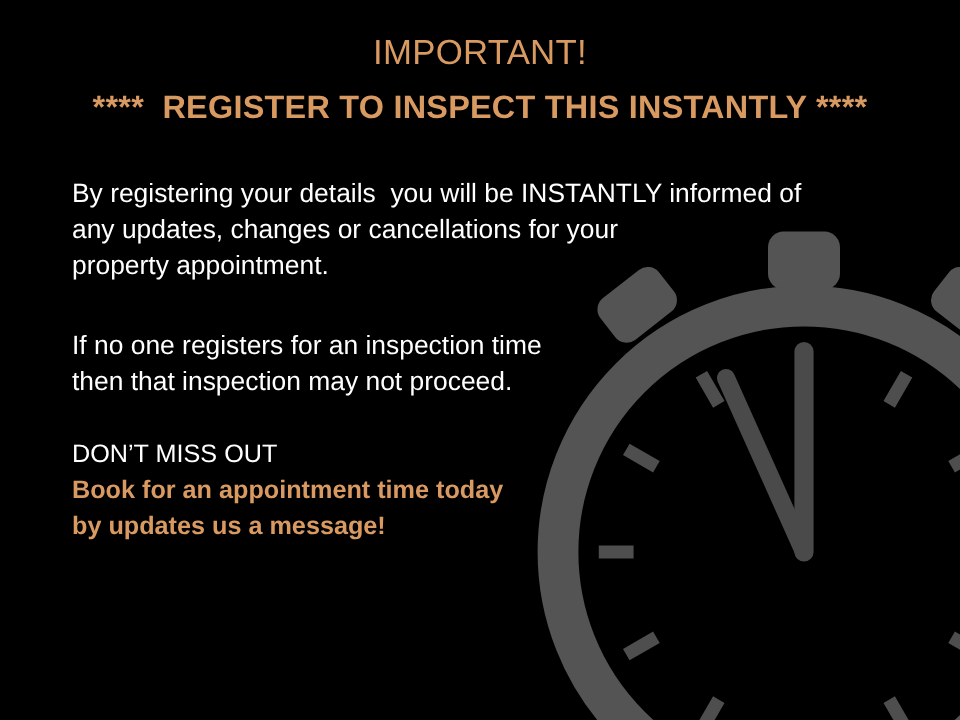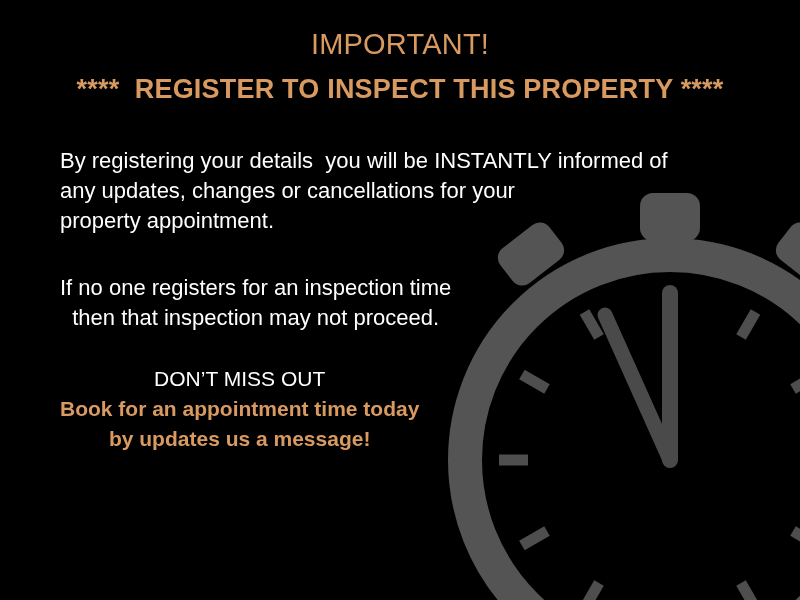--- a/index.html
+++ b/index.html
@@ -64,33 +64,32 @@
   .body-block {
     position: absolute;
     left: 60px;
     color: #ffffff;
     font-size: 22px;
     font-weight: 400;
     line-height: 30px;
     white-space: pre-wrap;
   }
   #para-1 { top: 146px; }
-  #para-2 { top: 273px; text-align: center; }
+  #para-2 { top: 273px; }
 
   .cta-block {
     position: absolute;
     left: 60px;
     top: 364px;
     line-height: 30px;
   }
   .cta-line {
     display: block;
     font-size: 21px;
     white-space: pre;
-    text-align: center;
   }
   .cta-plain {
     color: #ffffff;
     font-weight: 400;
   }
   .cta-accent {
     color: #d99a62;
     font-weight: 700;
   }
 </style>
@@ -139,21 +138,21 @@
         <line x1="670" y1="460" x2="605" y2="315" stroke-width="15"></line>
         <line x1="670" y1="460" x2="670" y2="293" stroke-width="16"></line>
       </g>
     </g>
   </svg>
 
   <div id="content">
 
     <div class="headline-1">IMPORTANT!</div>
 
-    <div class="headline-2">****  REGISTER TO INSPECT THIS PROPERTY ****</div>
+    <div class="headline-2">****  REGISTER TO INSPECT THIS INSTANTLY ****</div>
 
     <div class="body-block" id="para-1">By registering your details  you will be INSTANTLY informed of
 any updates, changes or cancellations for your
 property appointment.</div>
 
     <div class="body-block" id="para-2">If no one registers for an inspection time
 then that inspection may not proceed.</div>
 
     <div class="cta-block">
       <span class="cta-line cta-plain">DON’T MISS OUT</span>

